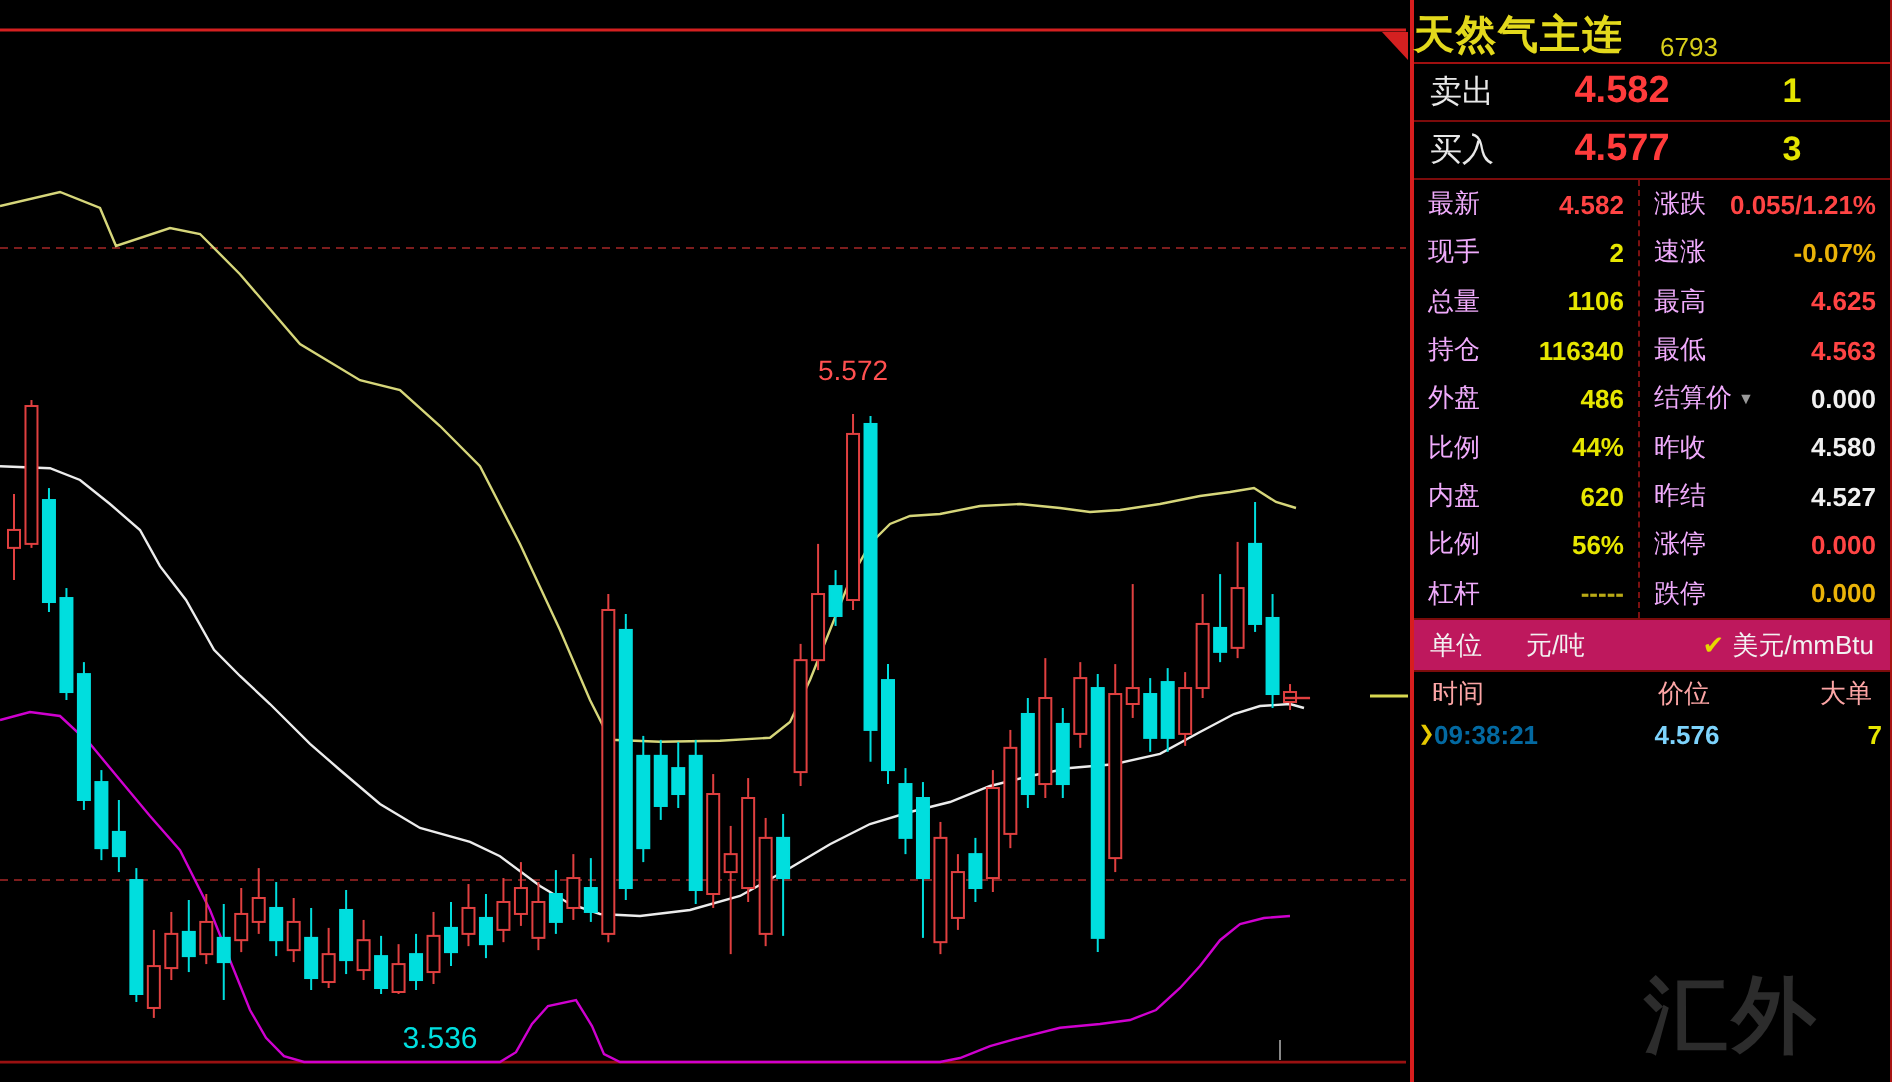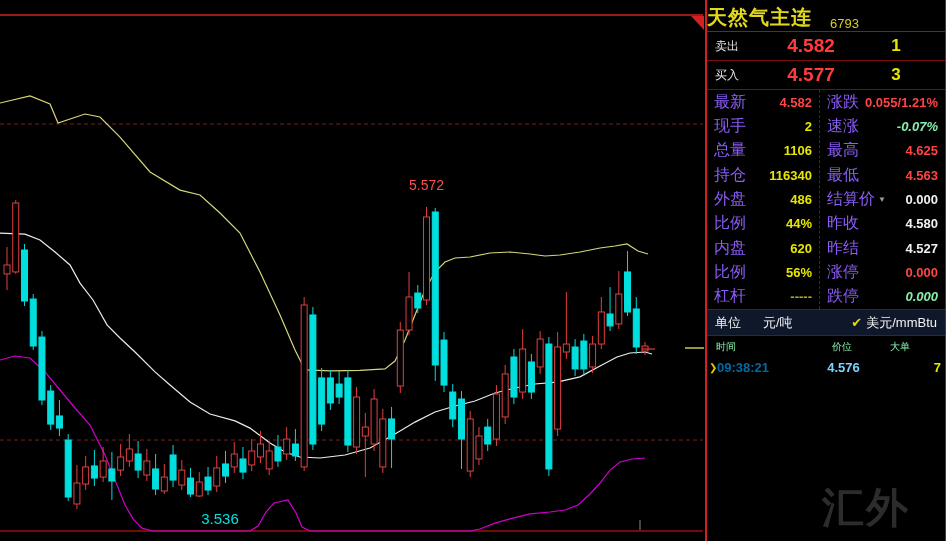--- a/index.html
+++ b/index.html
@@ -6,41 +6,41 @@
   #app{position:relative;width:946px;height:541px;background:#000;overflow:hidden;
        font-family:"Liberation Sans","DejaVu Sans",sans-serif;}
   #chart{position:absolute;left:0;top:0;width:705px;height:457px;}
   #panel{position:absolute;left:705px;top:0;width:241px;height:541px;box-sizing:border-box;
          border-left:2px solid #d81e1e;border-right:1px solid #a81414;background:#000;}
   .p-header{height:31px;display:flex;align-items:flex-end;padding:0 0;
             border-bottom:1px solid #a01010;}
   .p-title{color:#e3d91c;font-size:20px;font-weight:bold;letter-spacing:1px;}
   .p-code{color:#d8cf1a;font-size:13px;margin-left:18px;}
   .ba-row{height:28px;display:flex;align-items:center;border-bottom:1px solid #7c0b0b;padding:0 8px;}
-  .ba-label{color:#e8e8e8;font-size:12px;width:52px;}
+  .ba-label{color:#e8e8e8;font-size:16px;width:52px;}
   .ba-price{color:#ff3b3b;font-size:19px;font-weight:bold;width:88px;text-align:center;}
   .ba-size{color:#e6e600;font-size:17px;font-weight:bold;flex:1;text-align:center;}
   .qgrid{height:219px;display:flex;border-bottom:1px solid #7c0b0b;}
   .qcol{display:flex;flex-direction:column;}
   .qcol.left{width:112px;}
   .qcol.right{flex:1;border-left:1px dashed #7c1010;}
   .qrow{flex:1;display:flex;align-items:center;padding:0 7px;}
-  .qlabel{color:#8b5cf6;font-size:16px;white-space:nowrap;}
+  .qlabel{color:#f0abfc;font-size:13px;white-space:nowrap;}
   .qvalue{margin-left:auto;font-size:13px;font-weight:bold;white-space:nowrap;}
-  .c-red{color:#ff4444;} .c-yellow{color:#e6e600;} .c-green{color:#86efac;font-style:italic;}
+  .c-red{color:#ff4444;} .c-yellow{color:#e6e600;} .c-green{color:#eab308;}
   .c-white{color:#f0f0f0;} .c-dimyellow{color:#b9a915;}
   .dd-icon{color:#9a9a9a;font-size:8px;margin-left:3px;}
-  .unit-row{height:25px;background:#0f172a;display:flex;align-items:center;
+  .unit-row{height:25px;background:#be185d;display:flex;align-items:center;
             border-bottom:1px solid #7c0b0b;padding:0 8px;color:#f2f2f2;font-size:13px;}
   .unit-label{margin-right:22px;}
   .unit-opt1{}
   .unit-right{margin-left:auto;display:flex;align-items:center;}
   .check-icon{color:#e6d800;font-weight:bold;font-size:13px;margin-right:4px;}
-  .tape-header{height:22px;display:flex;align-items:center;padding:0 9px;color:#86efac;font-size:10px;}
-  .th-time{width:78px;} .th-price{flex:1;text-align:center;} .th-size{width:46px;}
+  .tape-header{height:22px;display:flex;align-items:center;padding:0 9px;color:#fca5a5;font-size:13px;}
+  .th-time{width:78px;} .th-price{flex:1;text-align:center;} .th-size{width:46px;text-align:right;}
   .tape-row{height:19px;display:flex;align-items:center;padding:0 4px 0 2px;font-size:13px;font-weight:bold;}
   .tr-arrow{color:#e6c800;font-size:10px;width:8px;}
   .tr-time{color:#0369a1;width:75px;}
   .tr-price{color:#7dd3fc;flex:1;text-align:center;}
   .tr-size{color:#e6e600;width:46px;text-align:right;}
   #watermark{position:absolute;left:822px;top:480px;color:#2c2c2c;font-size:42px;
              letter-spacing:2px;font-weight:bold;user-select:none;}
 </style>
 </head>
 <body>

